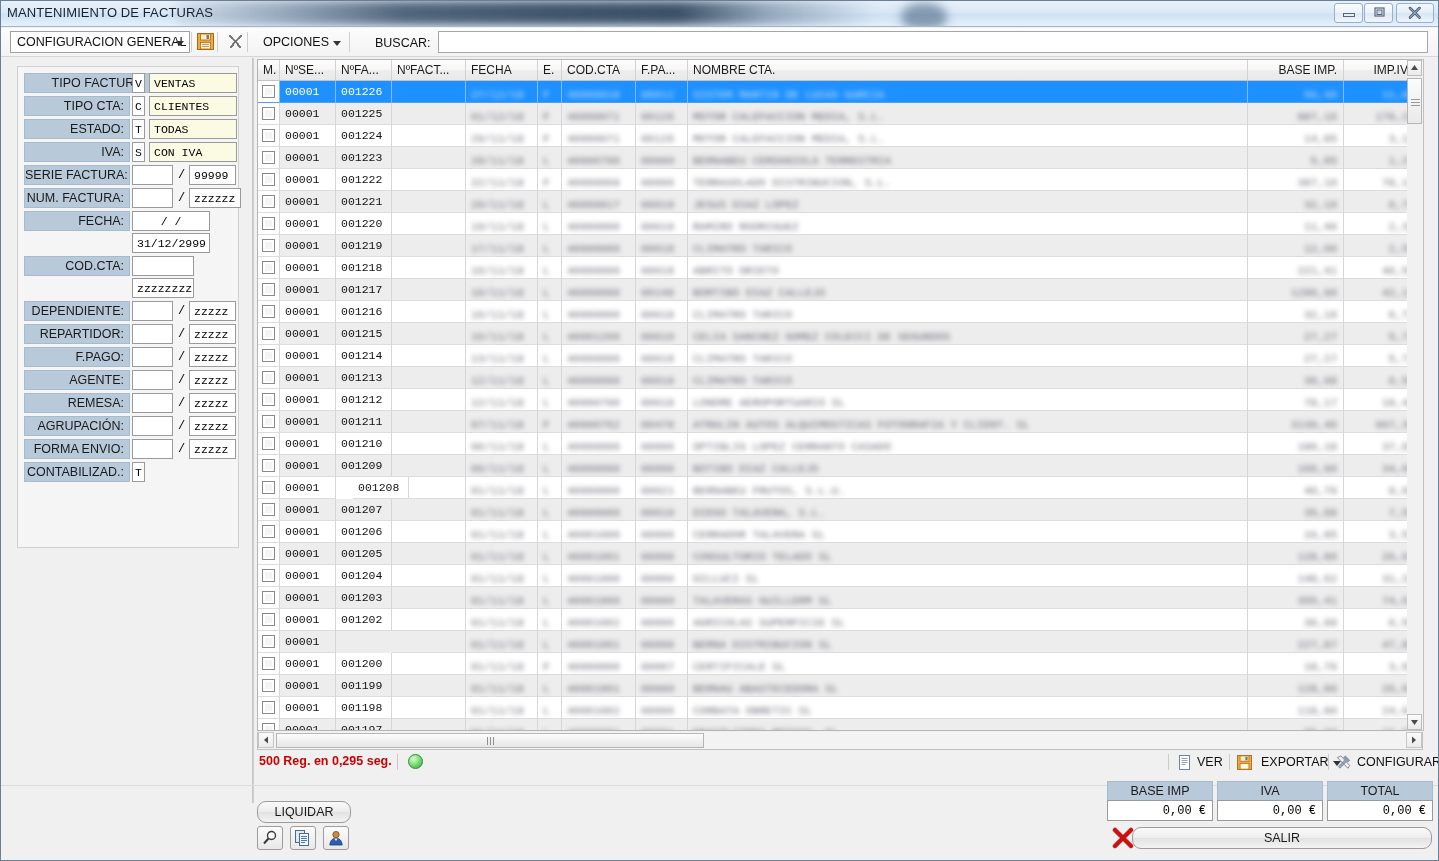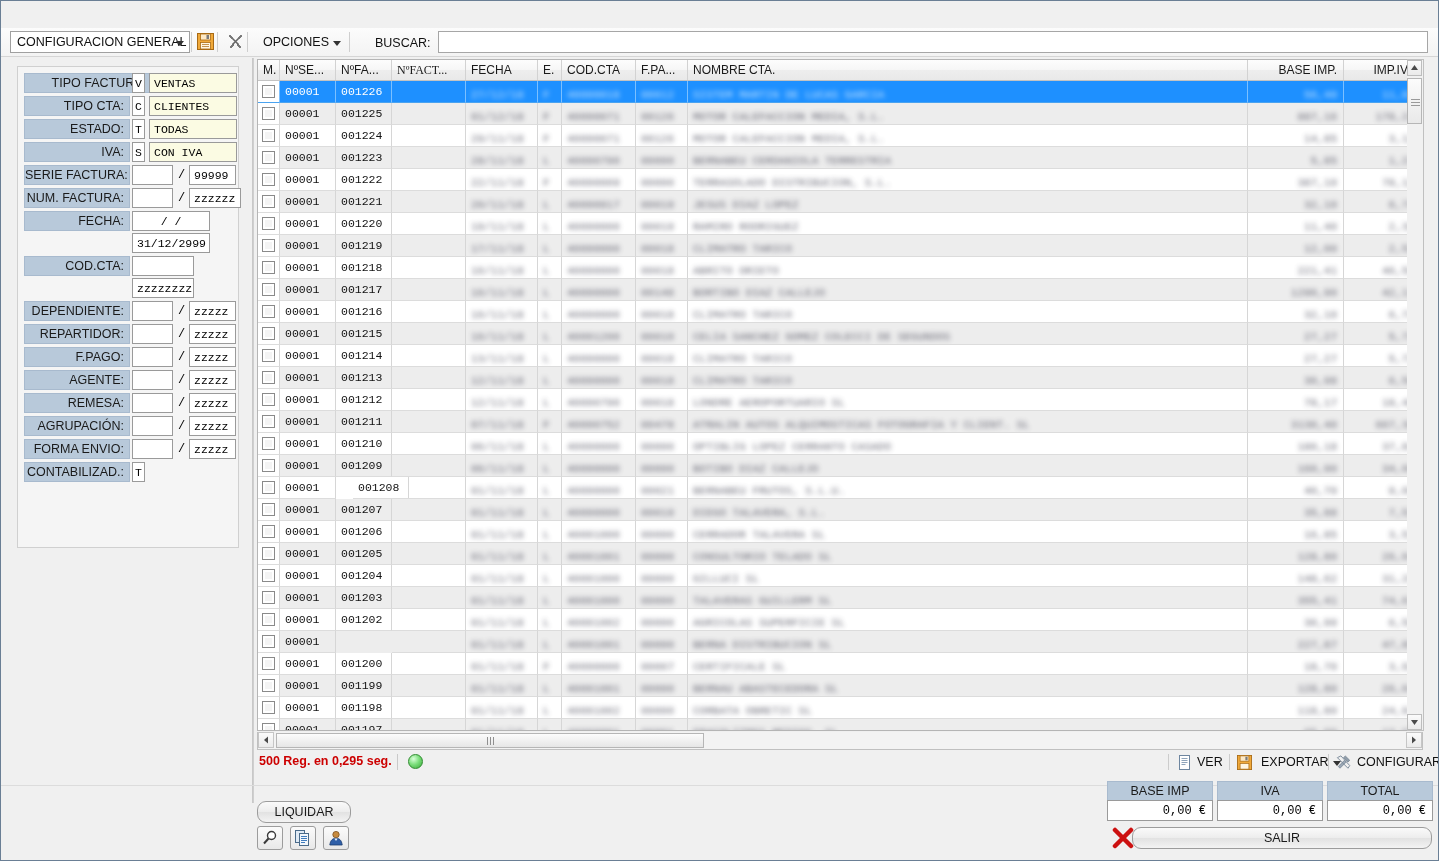--- a/index.html
+++ b/index.html
@@ -276,20 +276,42 @@
   }
   #salir-x { position:absolute; left:1110px; top:826px; width:24px; height:22px; }
   #bottom-divider { position:absolute; left:0; top:784px; width:1437px; height:1px; background:#dcdcdc; }
   #panel-divider { position:absolute; left:252px; top:57px; width:1px; height:745px; background:#cfcfcf; }
 </style>
 </head>
 <body>
 
 <div id="app">
 
+  <div id="titlebar">
+    <div class="blurband"></div>
+    <div class="blurblob"></div>
+    <div id="title-text">MANTENIMIENTO DE FACTURAS</div>
+    <div class="wbtn" id="btn-min">
+      <svg width="13" height="9" viewBox="0 0 13 9">
+          <rect x="1" y="5" width="11" height="3" fill="#e9eef4" stroke="#55657a" stroke-width="1"></rect>
+        </svg>
+    </div>
+    <div class="wbtn" id="btn-max">
+      <svg width="15" height="13" viewBox="0 0 15 13">
+        <rect x="3.5" y="1.5" width="9" height="8" fill="#eef3f8" stroke="#55657a" stroke-width="1.2"></rect>
+        <rect x="5.5" y="3.5" width="5" height="4.5" fill="#cfdbe8" stroke="#55657a" stroke-width="1"></rect>
+      </svg>
+    </div>
+    <div class="wbtn" id="btn-close">
+      <svg width="15" height="13" viewBox="0 0 15 13">
+        <path d="M2.5 1.5 L12 11 M12 1.5 L2.5 11" stroke="#3d4e63" stroke-width="2.6" stroke-linecap="round" fill="none"></path>
+        <path d="M2.5 1.5 L12 11 M12 1.5 L2.5 11" stroke="#8fa3ba" stroke-width="1.1" stroke-linecap="round" fill="none"></path>
+      </svg>
+    </div>
+  </div>
 
   <div id="toolbar">
     <div id="combo-config">
       <span class="cb-label">CONFIGURACION GENERAL</span>
       <span class="cb-arrow"></span>
     </div>
     <div class="tsep" style="left:190px;"></div>
     <div id="save-icon">
       <svg width="17" height="17" viewBox="0 0 17 17">
         <rect x="0.5" y="0.5" width="16" height="16" fill="#f0a93a" stroke="#a86a14"></rect>
@@ -410,21 +432,21 @@
           <div class="fcode" style="left: 114px; top: 0px;">T</div>
         </div>
       </div>
   </div>
 
   <div id="gridwrap">
     <div id="gridhead">
         <div class="hcell" style="left: 0px; width: 22px;">M.</div>
         <div class="hcell" style="left: 22px; width: 56px;">NºSE...</div>
         <div class="hcell" style="left: 78px; width: 56px;">NºFA...</div>
-        <div class="hcell" style="left: 134px; width: 74px; font-family: Liberation Serif, serif;">NºFACT...</div>
+        <div class="hcell" style="left: 134px; width: 74px;">NºFACT...</div>
         <div class="hcell" style="left: 208px; width: 72px;">FECHA</div>
         <div class="hcell" style="left: 280px; width: 24px;">E.</div>
         <div class="hcell" style="left: 304px; width: 74px;">COD.CTA</div>
         <div class="hcell" style="left: 378px; width: 52px;">F.PA...</div>
         <div class="hcell" style="left: 430px; width: 560px;">NOMBRE CTA.</div>
         <div class="hcell ralign" style="left: 990px; width: 96px;">BASE IMP.</div>
         <div class="hcell ralign" style="left: 1086px; width: 78px;">IMP.IVA</div>
       </div>
     <div id="gridbody">
         <div class="grow sel" style="top: 0px;">

